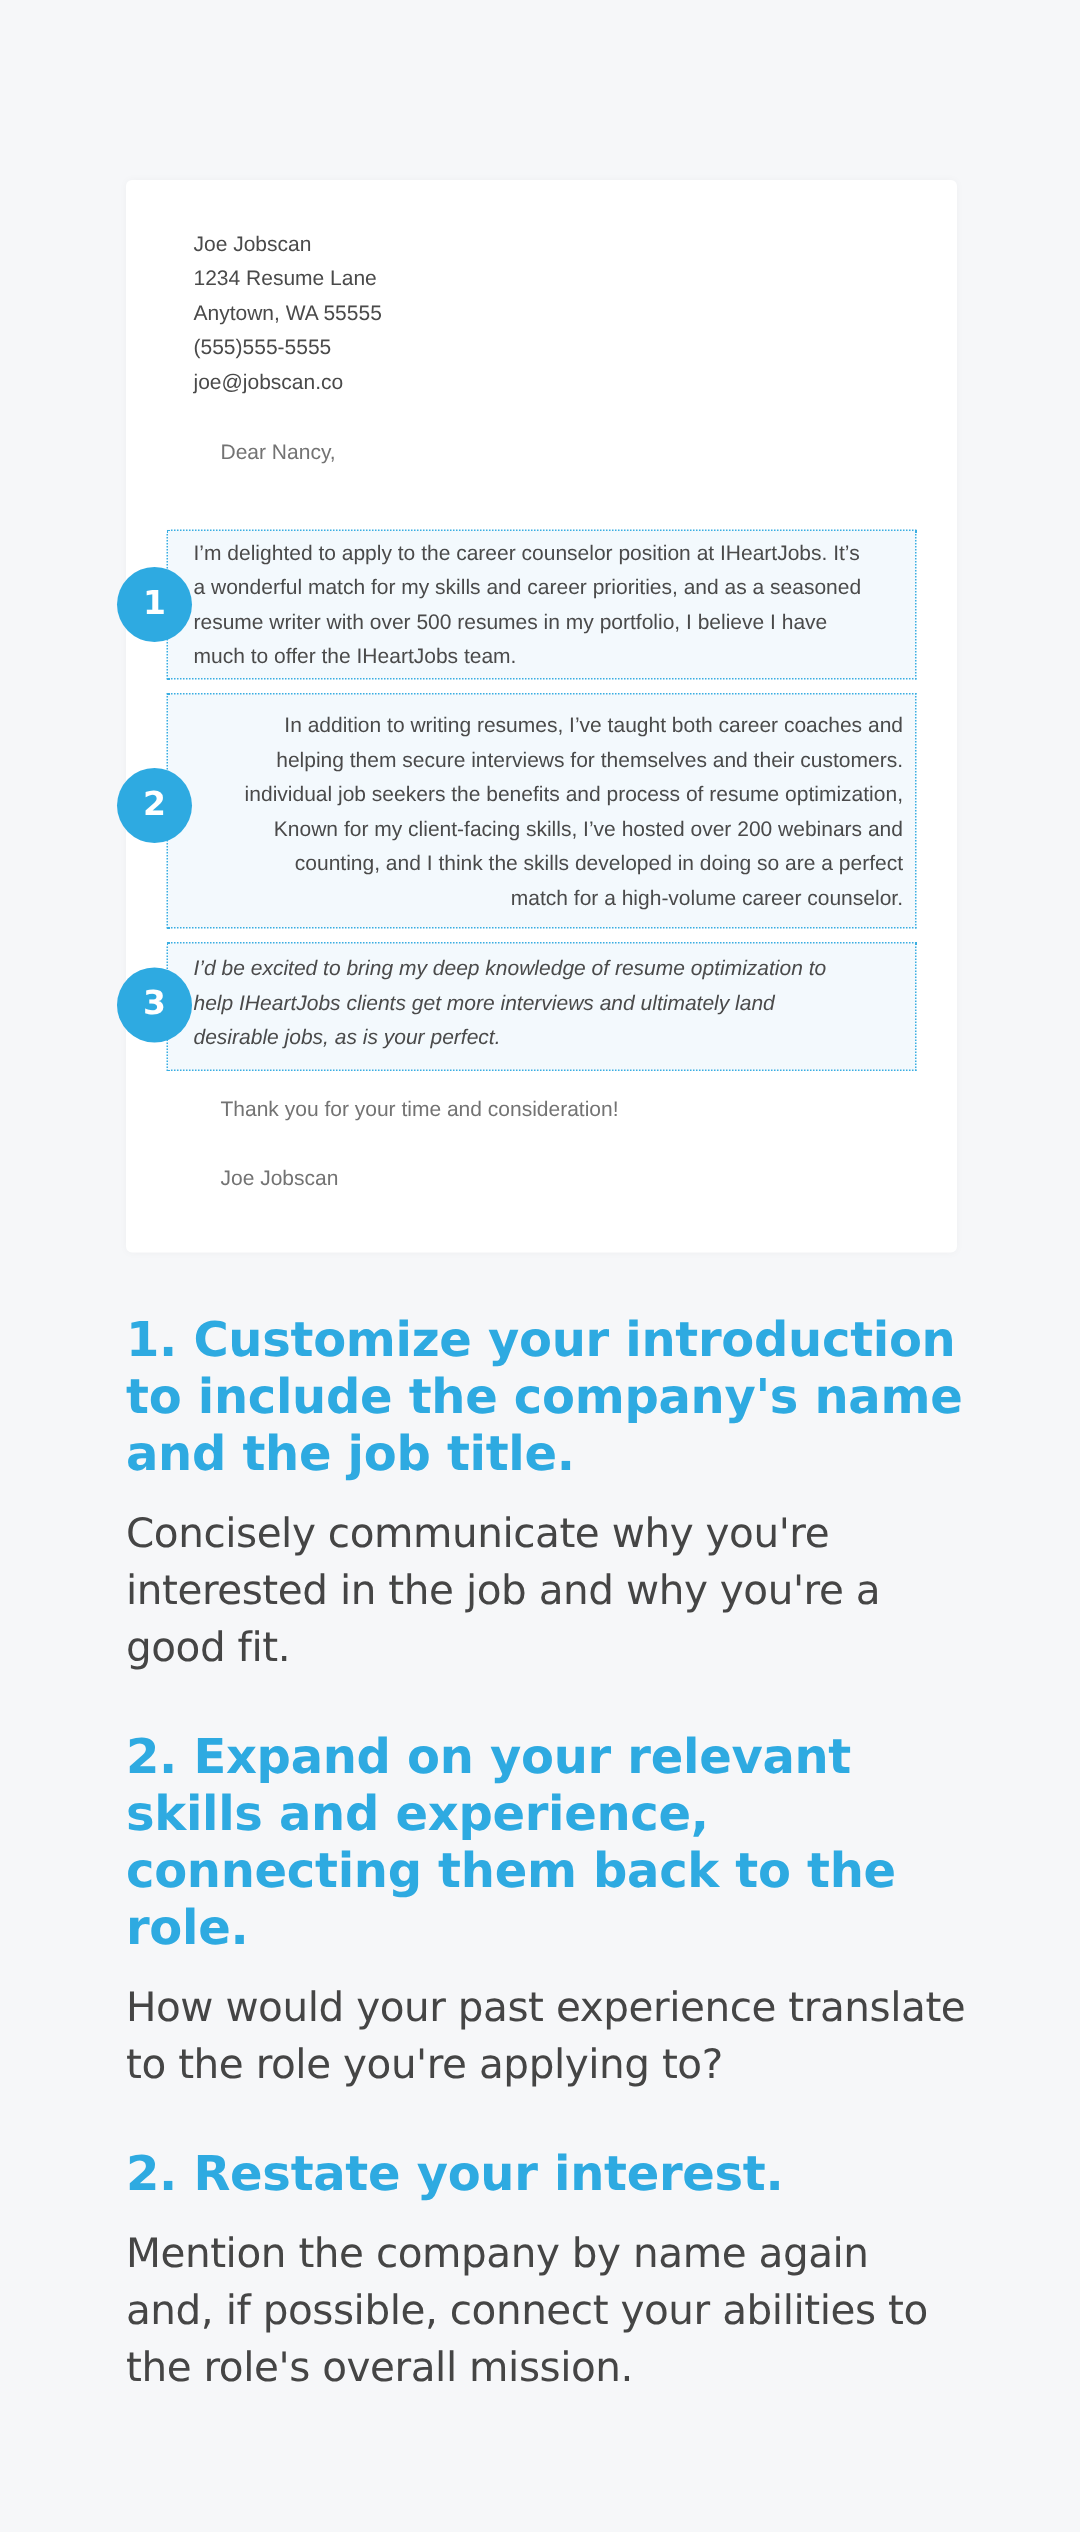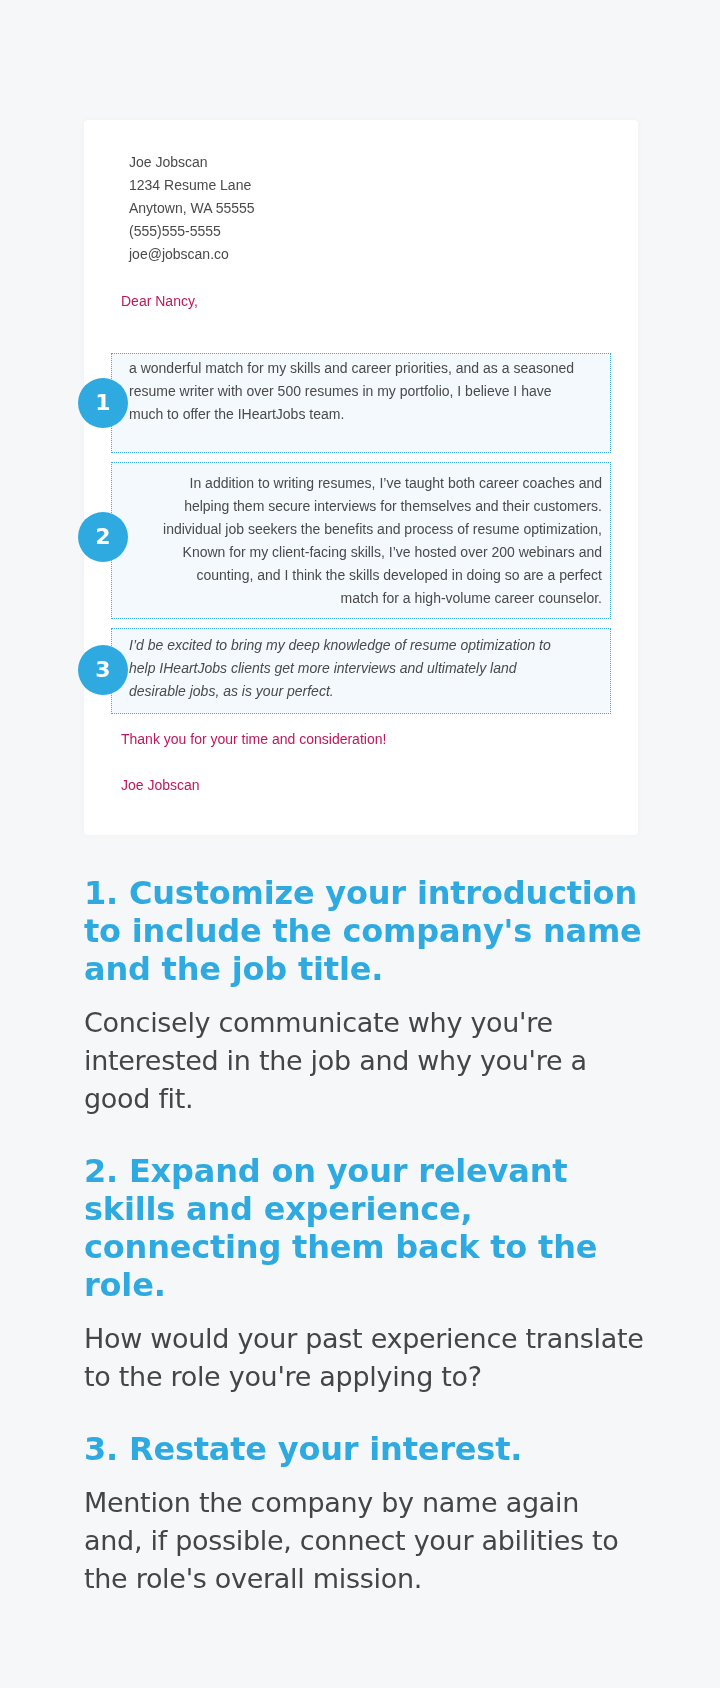--- a/index.html
+++ b/index.html
@@ -21,24 +21,24 @@
       left: 84px;
       top: 120px;
       width: 554px;
       height: 715px;
       background: #ffffff;
       border-radius: 4px;
       box-shadow: 0 0 6px rgba(0,0,0,0.035);
     }
     .letter-line {
       position: absolute;
-      left: 37px;
+      left: 63px;
       font-size: 14px;
       line-height: 23px;
-      color: #be185d;
+      color: #737373;
       white-space: nowrap;
     }
     .address {
       position: absolute;
       left: 45px;
       top: 31px;
       font-size: 14px;
       line-height: 23px;
       color: #4a4a4a;
     }
@@ -109,20 +109,21 @@
       <div>1234 Resume Lane</div>
       <div>Anytown, WA 55555</div>
       <div>(555)555-5555</div>
       <div>joe@jobscan.co</div>
     </div>
 
     <div class="letter-line" style="top:170px;">Dear Nancy,</div>
 
     <div class="para-box" style="top:233px; height:100px;">
       <div class="para-text" style="top:3px;">
+        <div>I’m delighted to apply to the career counselor position at IHeartJobs. It’s</div>
         <div>a wonderful match for my skills and career priorities, and as a seasoned</div>
         <div>resume writer with over 500 resumes in my portfolio, I believe I have</div>
         <div>much to offer the IHeartJobs team.</div>
       </div>
     </div>
 
     <div class="para-box" style="top:342px; height:157px;">
       <div class="para-text" style="top:9px;text-align:right;">
         <div>In addition to writing resumes, I’ve taught both career coaches and</div>
         <div>helping them secure interviews for themselves and their customers.</div>
@@ -152,18 +153,18 @@
   <div class="tips">
     <div class="tip">
       <div class="tip-heading">1. Customize your introduction to include the company's name and the job title.</div>
       <div class="tip-body">Concisely communicate why you're interested in the job and why you're a good fit.</div>
     </div>
     <div class="tip">
       <div class="tip-heading">2. Expand on your relevant skills and experience, connecting them back to the role.</div>
       <div class="tip-body">How would your past experience translate to the role you're applying to?</div>
     </div>
     <div class="tip">
-      <div class="tip-heading">3. Restate your interest.</div>
+      <div class="tip-heading">2. Restate your interest.</div>
       <div class="tip-body">Mention the company by name again and, if possible, connect your abilities to the role's overall mission.</div>
     </div>
   </div>
 
 </div>
 
 </body></html>

